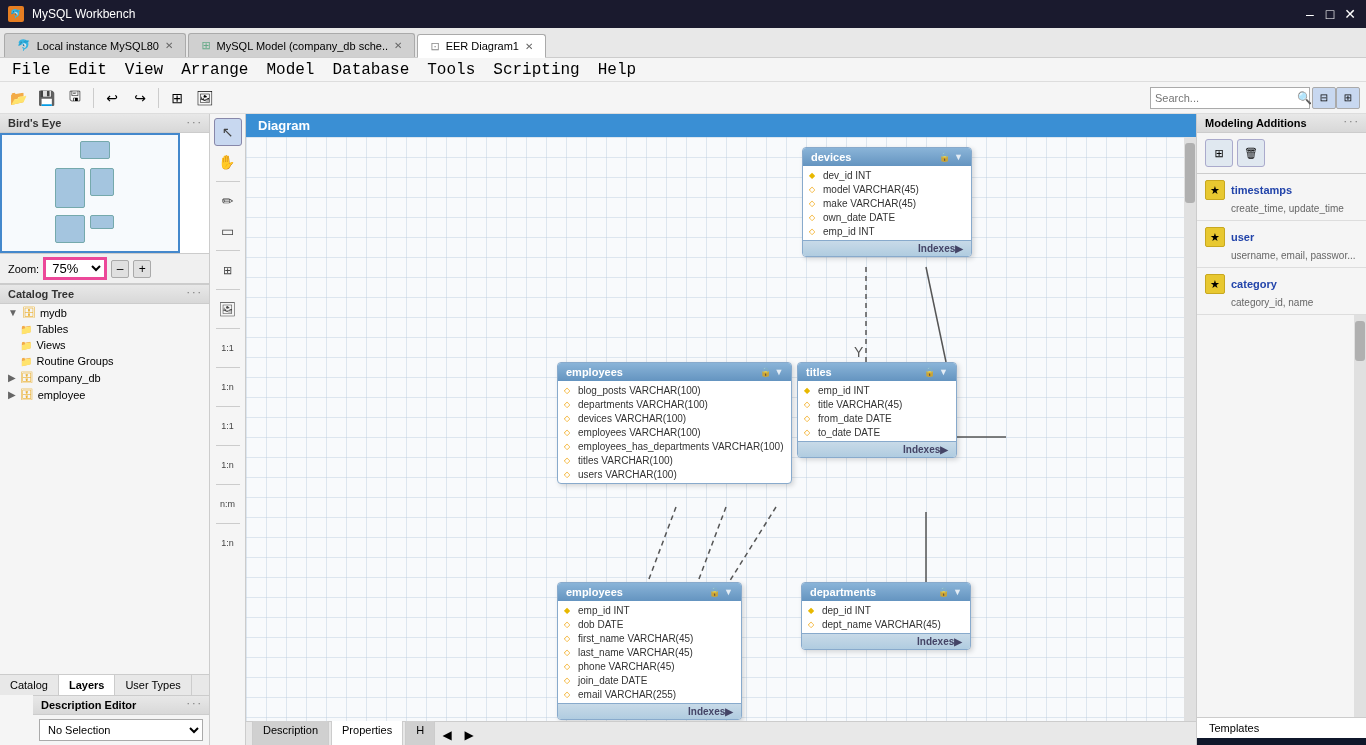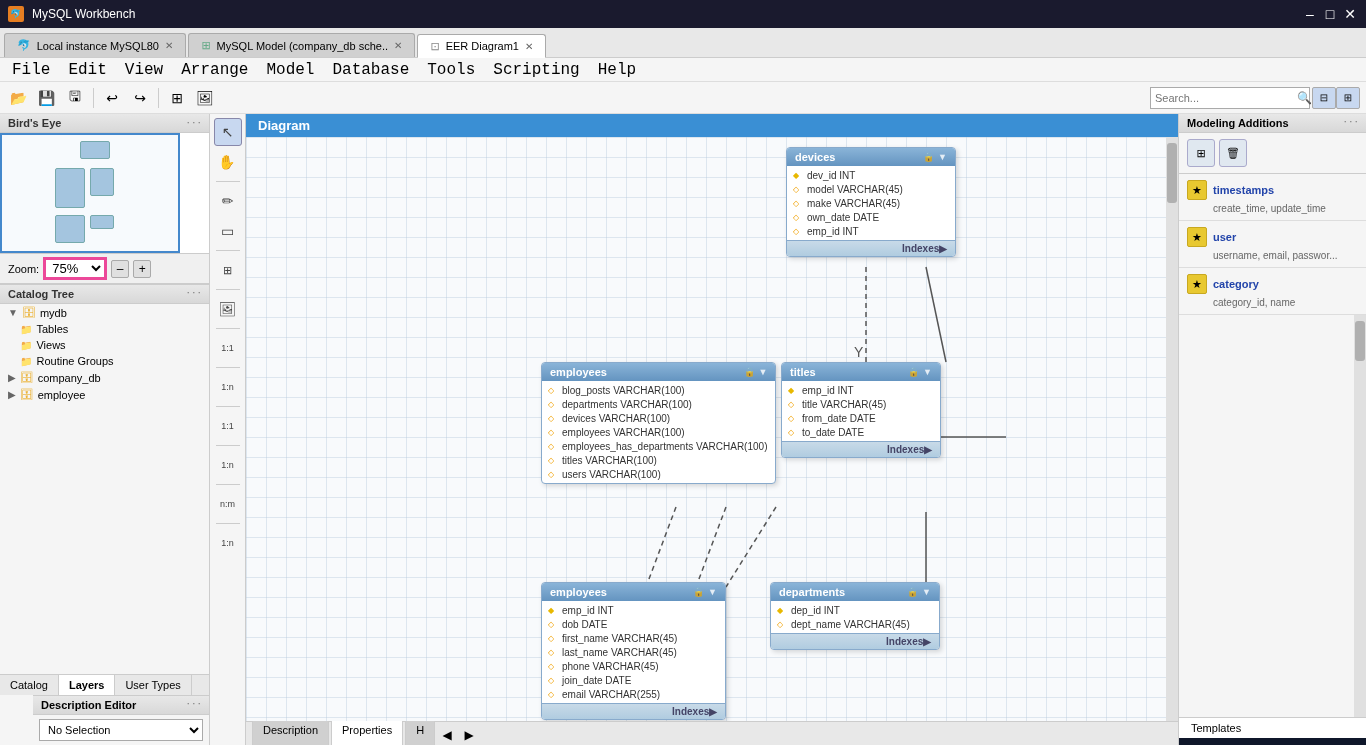--- a/index.html
+++ b/index.html
@@ -273,20 +273,21 @@
 
     
     .db-table {
       position: absolute;
       background: white;
       border: 1px solid #88aacc;
       border-radius: 4px;
       min-width: 160px;
       box-shadow: 2px 2px 5px rgba(0,0,0,0.15);
       font-size: 10.5px;
+      margin-left: 16px;
     }
     .db-table-header {
       background: linear-gradient(to bottom, #8ab4d8, #6494c0);
       color: white;
       padding: 3px 8px;
       border-radius: 3px 3px 0 0;
       display: flex;
       align-items: center;
       justify-content: space-between;
       font-weight: bold;
@@ -319,21 +320,21 @@
       color: #446;
       border-radius: 0 0 3px 3px;
       display: flex;
       justify-content: flex-end;
       align-items: center;
       border-top: 1px solid #88aacc;
     }
 
     
     #right-panel {
-      width: 188px;
+      width: 170px;
       background: #f5f5f5;
       border-left: 1px solid #ccc;
       display: flex;
       flex-direction: column;
     }
     #modeling-header {
       background: linear-gradient(to bottom, #e8e8e8, #d8d8d8);
       padding: 3px 8px;
       font-size: 11px;
       font-weight: bold;
@@ -763,21 +764,21 @@
             <span class="field-icon">◇</span>
             <span>email VARCHAR(255)</span>
           </div>
         </div>
         <div class="db-table-footer">
           <span>Indexes</span>
           <span>▶</span>
         </div>
       </div>
 
-      <div class="db-table" style="left: 524px; top: 445px; min-width: 170px;">
+      <div class="db-table" style="left: 539px; top: 445px; min-width: 170px;">
         <div class="db-table-header">
           <span>departments</span>
           <div class="header-icons">
             <span>🔒</span>
             <span>▼</span>
           </div>
         </div>
         <div class="db-table-body">
           <div class="db-field">
             <span class="field-icon key">◆</span>

